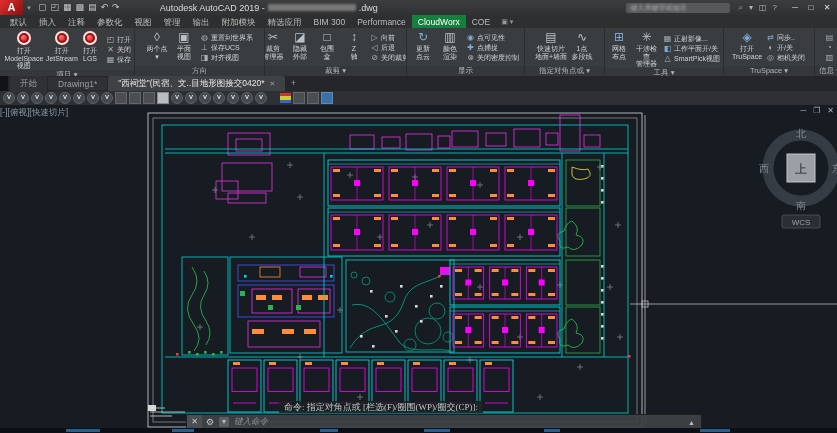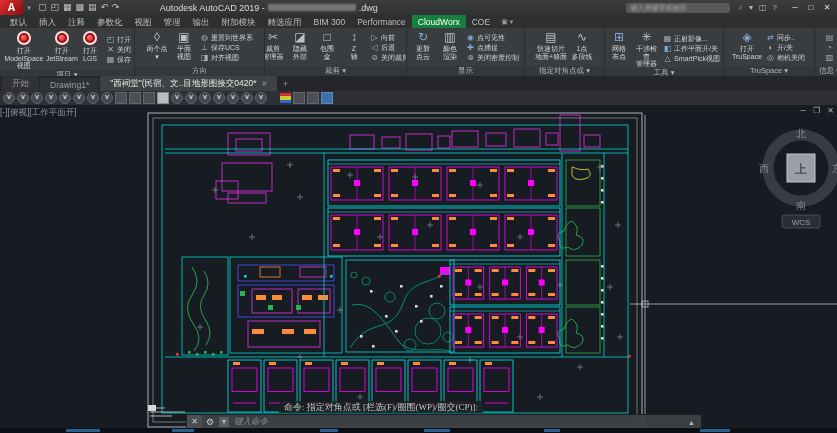--- a/index.html
+++ b/index.html
@@ -43,22 +43,22 @@
   .biglabel{font-size:7px;line-height:7.5px;color:#d3d5d7;text-align:center;white-space:pre-line;margin-top:1px;overflow:hidden}
   .stack{display:flex;flex-direction:column;justify-content:center;gap:1px;padding:0 2px}
   .srow{display:flex;align-items:center;gap:2px;font-size:7px;color:#cfd1d3;line-height:9px;white-space:nowrap}
   .srow .glyph{font-size:8px;color:#a9b2b8;width:9px;text-align:center}
   .redorb{width:14px;height:14px;border-radius:50%;margin:1px 0;
     background:radial-gradient(circle at 35% 35%,#ff8a8a,#d01818 55%,#7c0a0a);
     box-shadow:inset 0 0 0 2px rgba(255,255,255,.9),inset 0 0 0 4px rgba(160,10,10,.95)}
   .c-blue{color:#7fa8d8 !important}
 
   
-  .ftabs{position:absolute;top:76px;left:0;right:0;height:15px;background:#252629;
-    display:flex;align-items:flex-end;font-size:8.5px;color:#9b9ea1;padding-left:2px;z-index:27}
+  .ftabs{position:absolute;top:76px;left:8px;right:0;height:15px;background:#252629;
+    display:flex;align-items:center;font-size:8.5px;color:#9b9ea1;padding-left:2px;z-index:27}
   .ftab{padding:2px 10px 1px;background:#303134;margin-right:1px;border-radius:2px 2px 0 0;white-space:nowrap}
   .ftab.active{background:#3f4245;color:#e8e8e8}
   .ftab .x{margin-left:5px;color:#9a9a9a;font-size:7px}
   .addtab{width:14px;text-align:center;color:#9b9ea1;padding-bottom:2px;font-size:9px}
 
   
   .itoolbar{position:absolute;top:91px;left:0;right:0;height:14px;background:#2e3033;
     display:flex;align-items:center;padding-left:3px;gap:2px;z-index:26}
   .shld{width:10px;height:10px;border-radius:50%;background:#454a50;border:1px solid #5d636a;
     color:#e2e5e7;font-size:6px;line-height:9px;text-align:center;font-weight:bold}
@@ -694,21 +694,21 @@
           <rect x="787" y="49" width="28" height="28" fill="#9aa0a6" stroke="#c2c6ca" stroke-width="1"></rect>
           <text x="801" y="68" font-size="12" fill="#1d1f22" text-anchor="middle" font-family="&quot;Liberation Sans&quot;,&quot;DejaVu Sans&quot;,sans-serif">上</text>
           <text x="801" y="32" font-size="10" fill="#878d93" text-anchor="middle" font-family="&quot;Liberation Sans&quot;,&quot;DejaVu Sans&quot;,sans-serif">北</text>
           <text x="801" y="104" font-size="10" fill="#878d93" text-anchor="middle" font-family="&quot;Liberation Sans&quot;,&quot;DejaVu Sans&quot;,sans-serif">南</text>
           <text x="764" y="67" font-size="10" fill="#878d93" text-anchor="middle" font-family="&quot;Liberation Sans&quot;,&quot;DejaVu Sans&quot;,sans-serif">西</text>
           <text x="837" y="67" font-size="10" fill="#878d93" text-anchor="middle" font-family="&quot;Liberation Sans&quot;,&quot;DejaVu Sans&quot;,sans-serif">东</text>
           <rect x="782" y="110" width="38" height="13" rx="2" fill="#2b2f34" stroke="#51575e" stroke-width="0.8"></rect>
           <text x="801" y="120" font-size="8" fill="#9aa0a6" text-anchor="middle" font-family="&quot;Liberation Sans&quot;,&quot;DejaVu Sans&quot;,sans-serif">WCS</text>
         </g>
       </svg>
-    <div class="vplabel">[-][俯视][工作平面开]</div>
+    <div class="vplabel">[-][俯视][快速切片]</div>
     <div class="dwinctl" id="dwinctl"><span>─</span><span>❐</span><span>✕</span></div>
     <div class="cmdhist">
       <span>命令: 指定对角点或 [栏选(F)/圈围(WP)/圈交(CP)]:</span>
     </div>
     <div class="cmdbar">
       <span class="cmdx">✕</span>
       <span class="cmdwrench">⚙</span>
       <span class="cmdchip">▾</span>
       <span class="cmdph">键入命令</span>
       <span class="cmdup">▲</span>

